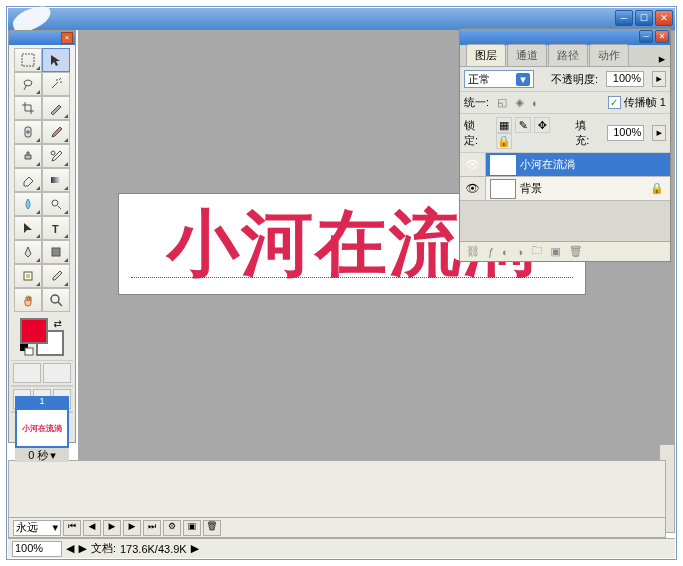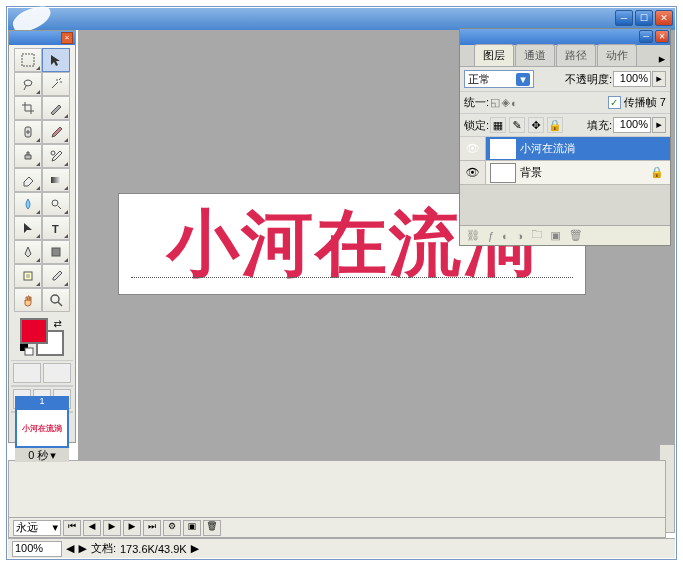--- a/index.html
+++ b/index.html
@@ -30,25 +30,25 @@
 .swap { position: absolute; top: 0; right: 2px; font-size: 10px; }
 .mode-row { display: flex; justify-content: center; gap: 2px; padding: 2px; border-top: 1px solid #ccc; border-bottom: 1px solid #ccc; }
 .mode { width: 28px; height: 20px; border: 1px solid #bbb; background: #eee; }
 .ir-row { border-top: 1px solid #ccc; text-align: center; padding: 2px; }
 .ir { display: inline-block; width: 28px; height: 22px; border: 1px solid #bbb; background: #eee; }
 
 
 .panel { position: absolute; top: 28px; right: 12px; width: 212px; background: #e6e6e0; border: 1px solid #8a8a84; }
 .panel-title { height: 16px; background: linear-gradient(#6ea6e8,#3a7ad0); display: flex; justify-content: flex-end; gap: 2px; padding: 1px; }
 .panel-title .win-btn { width: 14px; height: 13px; font-size: 8px; }
-.tabs { display: flex; height: 22px; background: #d4d4ce; border-bottom: 1px solid #aaa; align-items: flex-end; padding-left: 14px; }
+.tabs { display: flex; height: 22px; background: #d4d4ce; border-bottom: 1px solid #aaa; align-items: flex-end; padding-left: 6px; }
 .tab { padding: 3px 8px; border: 1px solid #aaa; border-bottom: none; background: #d8d8d2; color: #555; margin-right: 1px; border-radius: 3px 3px 0 0; }
 .tab.active { background: #ececde; color: #000; }
 .tab-menu { margin-left: auto; width: 16px; text-align: center; font-size: 13px; }
-.blend-row, .unite-row, .lock-row { display: flex; align-items: center; padding: 3px 4px; gap: 1px; border-bottom: 1px solid #ccc; }
+.blend-row, .unite-row, .lock-row { display: flex; align-items: center; padding: 3px 4px; gap: 8px; border-bottom: 1px solid #ccc; }
 .blend-sel { width: 70px; height: 18px; border: 1px solid #7a98c4; background: #fff; padding: 0 3px; display: flex; align-items: center; justify-content: space-between; }
 .blend-sel .arr { background: #3a7ad0; color: #fff; width: 14px; text-align: center; border-radius: 2px; }
 .opa-lbl { margin-left: auto; }
 .pct-box { width: 38px; height: 16px; background: #fff; border: 1px solid #aaa; text-align: right; padding-right: 2px; }
 .arr-btn { width: 14px; height: 16px; background: #e8e8e0; border: 1px solid #aaa; text-align: center; }
 .chk { width: 13px; height: 13px; border: 1px solid #7a98c4; background: #fff; color: #2a8a2a; font-size: 10px; text-align: center; line-height: 11px; }
 .lock-icons span { display: inline-block; width: 16px; height: 16px; border: 1px solid #ccc; text-align: center; line-height: 14px; }
 .layers-list { background: #d8d8d0; }
 .layer { display: flex; align-items: center; height: 24px; border-bottom: 1px solid #bbb; background: #f4f4ec; }
 .layer.sel { background: #3a7ad0; color: #fff; }
@@ -306,21 +306,21 @@
     <div class="pct-box">100%</div>
     <div class="arr-btn">▸</div>
   </div>
   <div class="unite-row">
     <span>统一:</span>
     <span style="opacity:.5">◱</span>
     <span style="opacity:.5">◈</span>
     <span style="opacity:.5">◐</span>
     <div style="margin-left:auto;display:flex;align-items:center;gap:3px">
       <div class="chk">✓</div>
-      <span>传播帧 7</span>
+      <span>传播帧 1</span>
     </div>
   </div>
   <div class="lock-row">
     <span>锁定:</span>
     <div class="lock-icons">
       <span>▦</span>
       <span>✎</span>
       <span>✥</span>
       <span>🔒</span>
     </div>

